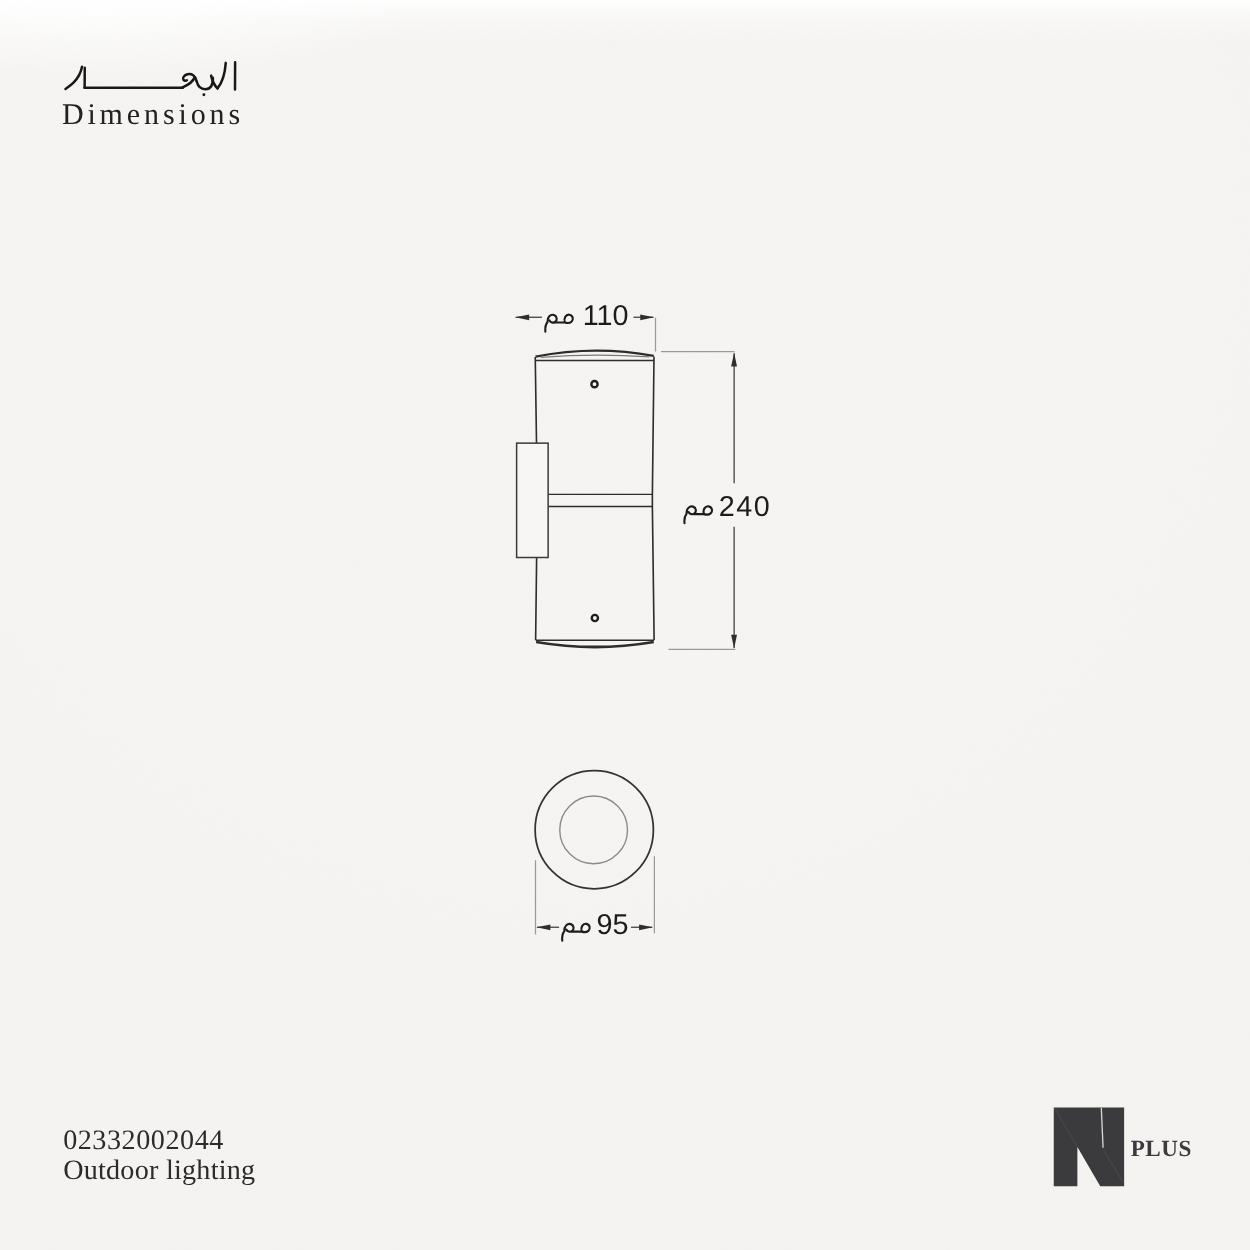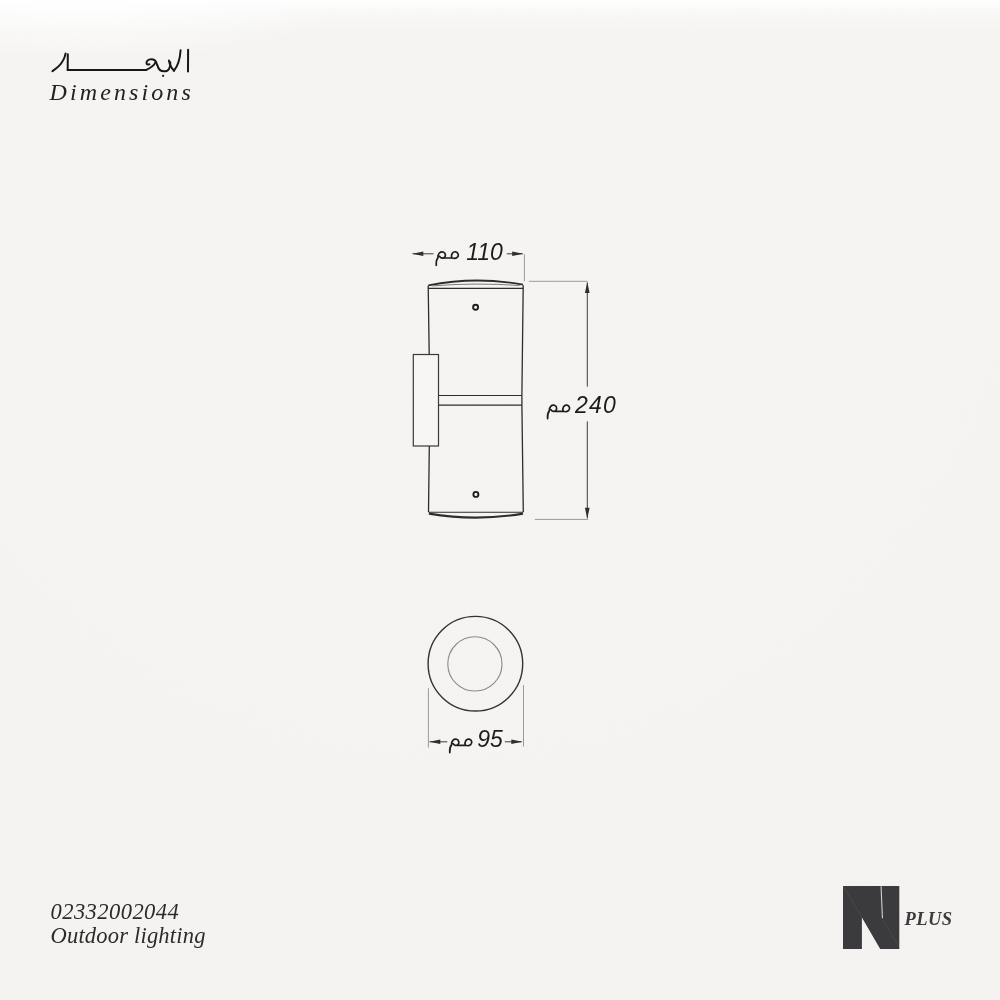--- a/index.html
+++ b/index.html
@@ -1,19 +1,19 @@
 <!DOCTYPE html>
 <html><head>
 <meta charset="utf-8">
 <style>
   html,body{margin:0;padding:0;}
   body{width:1000px;height:1000px;overflow:hidden;
        font-family:"Liberation Sans",sans-serif;}
   .page{position:relative;width:1000px;height:840px;
-        background:#fef9c3;font-style:italic;}
+        background:#fef9c3;}
   svg{position:absolute;left:0;top:0;}
 </style>
 </head>
 <body>
 <div class="page">
 <svg width="1000" height="1000" viewBox="0 0 1000 1000">
   <defs>
     <radialGradient id="paper" cx="45%" cy="18%" r="95%">
       <stop offset="0%" stop-color="#f9f8f6"></stop>
       <stop offset="55%" stop-color="#f5f4f2"></stop>

